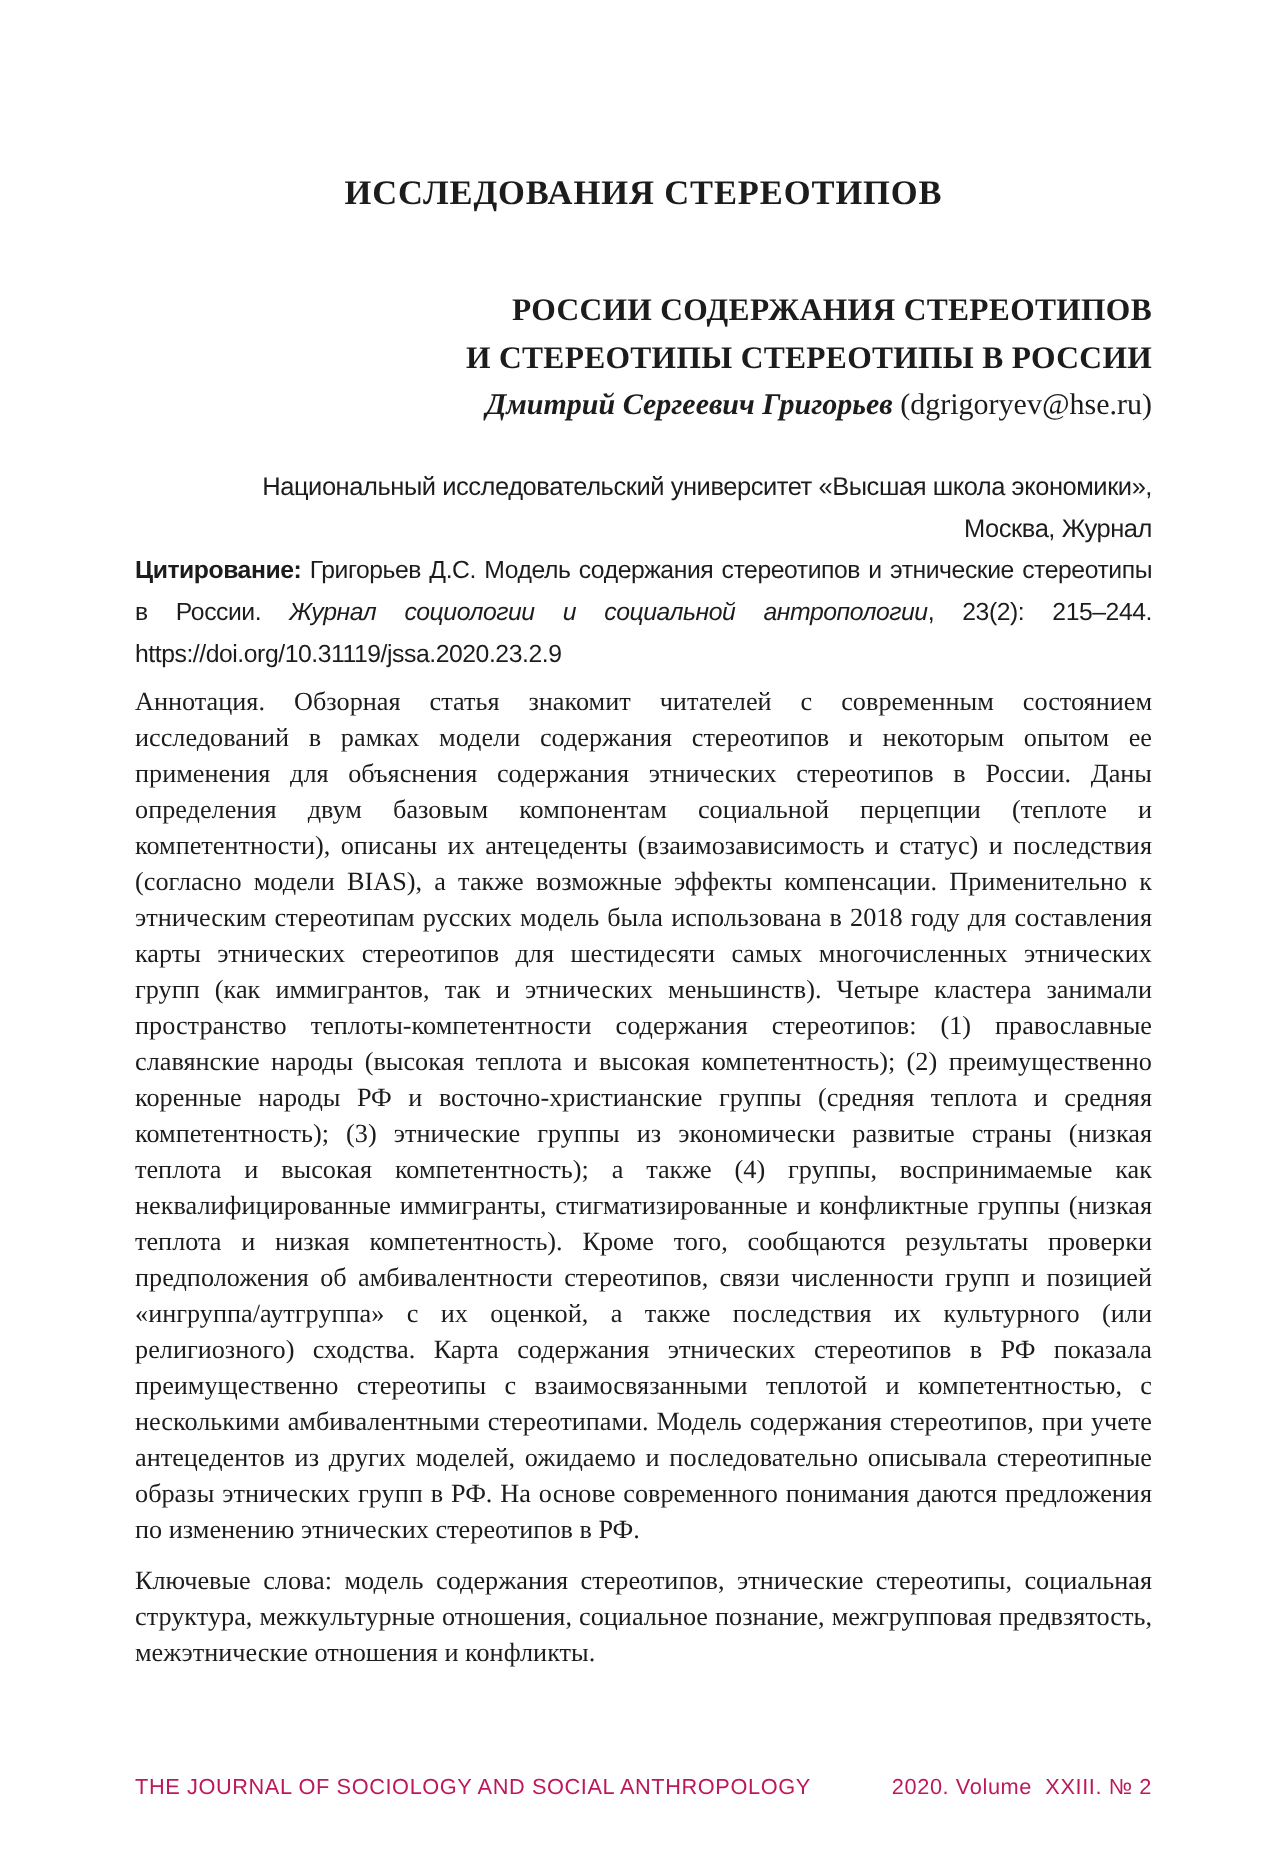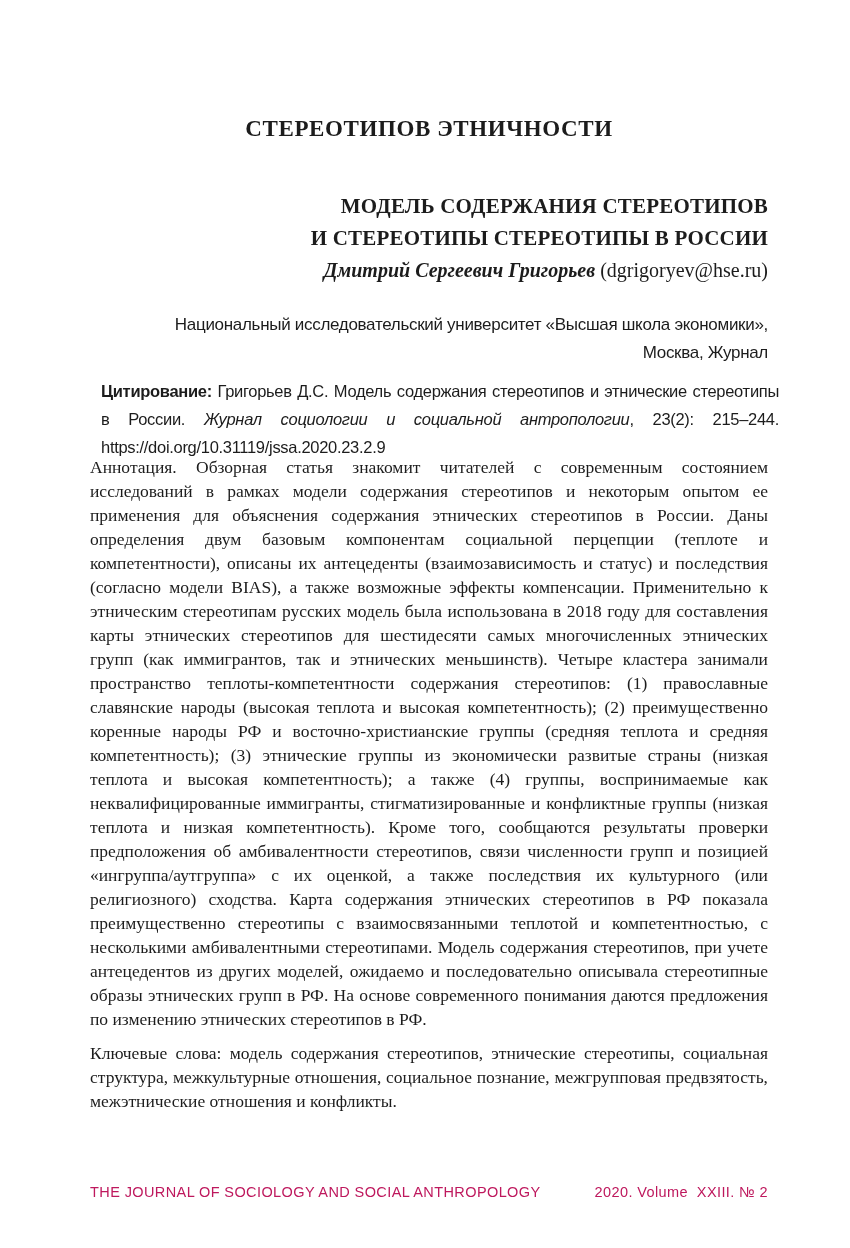--- a/index.html
+++ b/index.html
@@ -42,21 +42,21 @@
   .affiliation {
     top: 311px;
     text-align: right;
     font-family: "Liberation Sans", sans-serif;
     font-size: 17px;
     line-height: 28px;
     letter-spacing: -0.3px;
   }
   .citation {
     top: 366px;
-    margin: 11px;
+    margin: 0;
     text-align: justify;
     font-family: "Liberation Sans", sans-serif;
     font-size: 16.5px;
     line-height: 28px;
     letter-spacing: -0.3px;
   }
   .citation .label { font-weight: bold; }
   .citation .journal-italic { font-style: italic; }
 
   .abstract-flow { top: 455px; }
@@ -81,24 +81,24 @@
     color: #be185d;
     letter-spacing: 0.4px;
     white-space: pre;
   }
 </style>
 </head>
 <body>
 
 <div class="page">
 
-  <div class="block section-header">СТЕРЕОТИПОВ ЭТНИЧНОСТИ</div>
+  <div class="block section-header">ИССЛЕДОВАНИЯ СТЕРЕОТИПОВ</div>
 
   <div class="block article-title">
-    <div>МОДЕЛЬ СОДЕРЖАНИЯ СТЕРЕОТИПОВ</div>
+    <div>РОССИИ СОДЕРЖАНИЯ СТЕРЕОТИПОВ</div>
     <div>И СТЕРЕОТИПЫ СТЕРЕОТИПЫ В РОССИИ</div>
   </div>
 
   <div class="block author-line">
     <span class="author-name">Дмитрий Сергеевич Григорьев</span>
     <span class="author-email">(dgrigoryev@hse.ru)</span>
   </div>
 
   <div class="block affiliation">
     <div>Национальный исследовательский университет «Высшая школа экономики»,</div>

